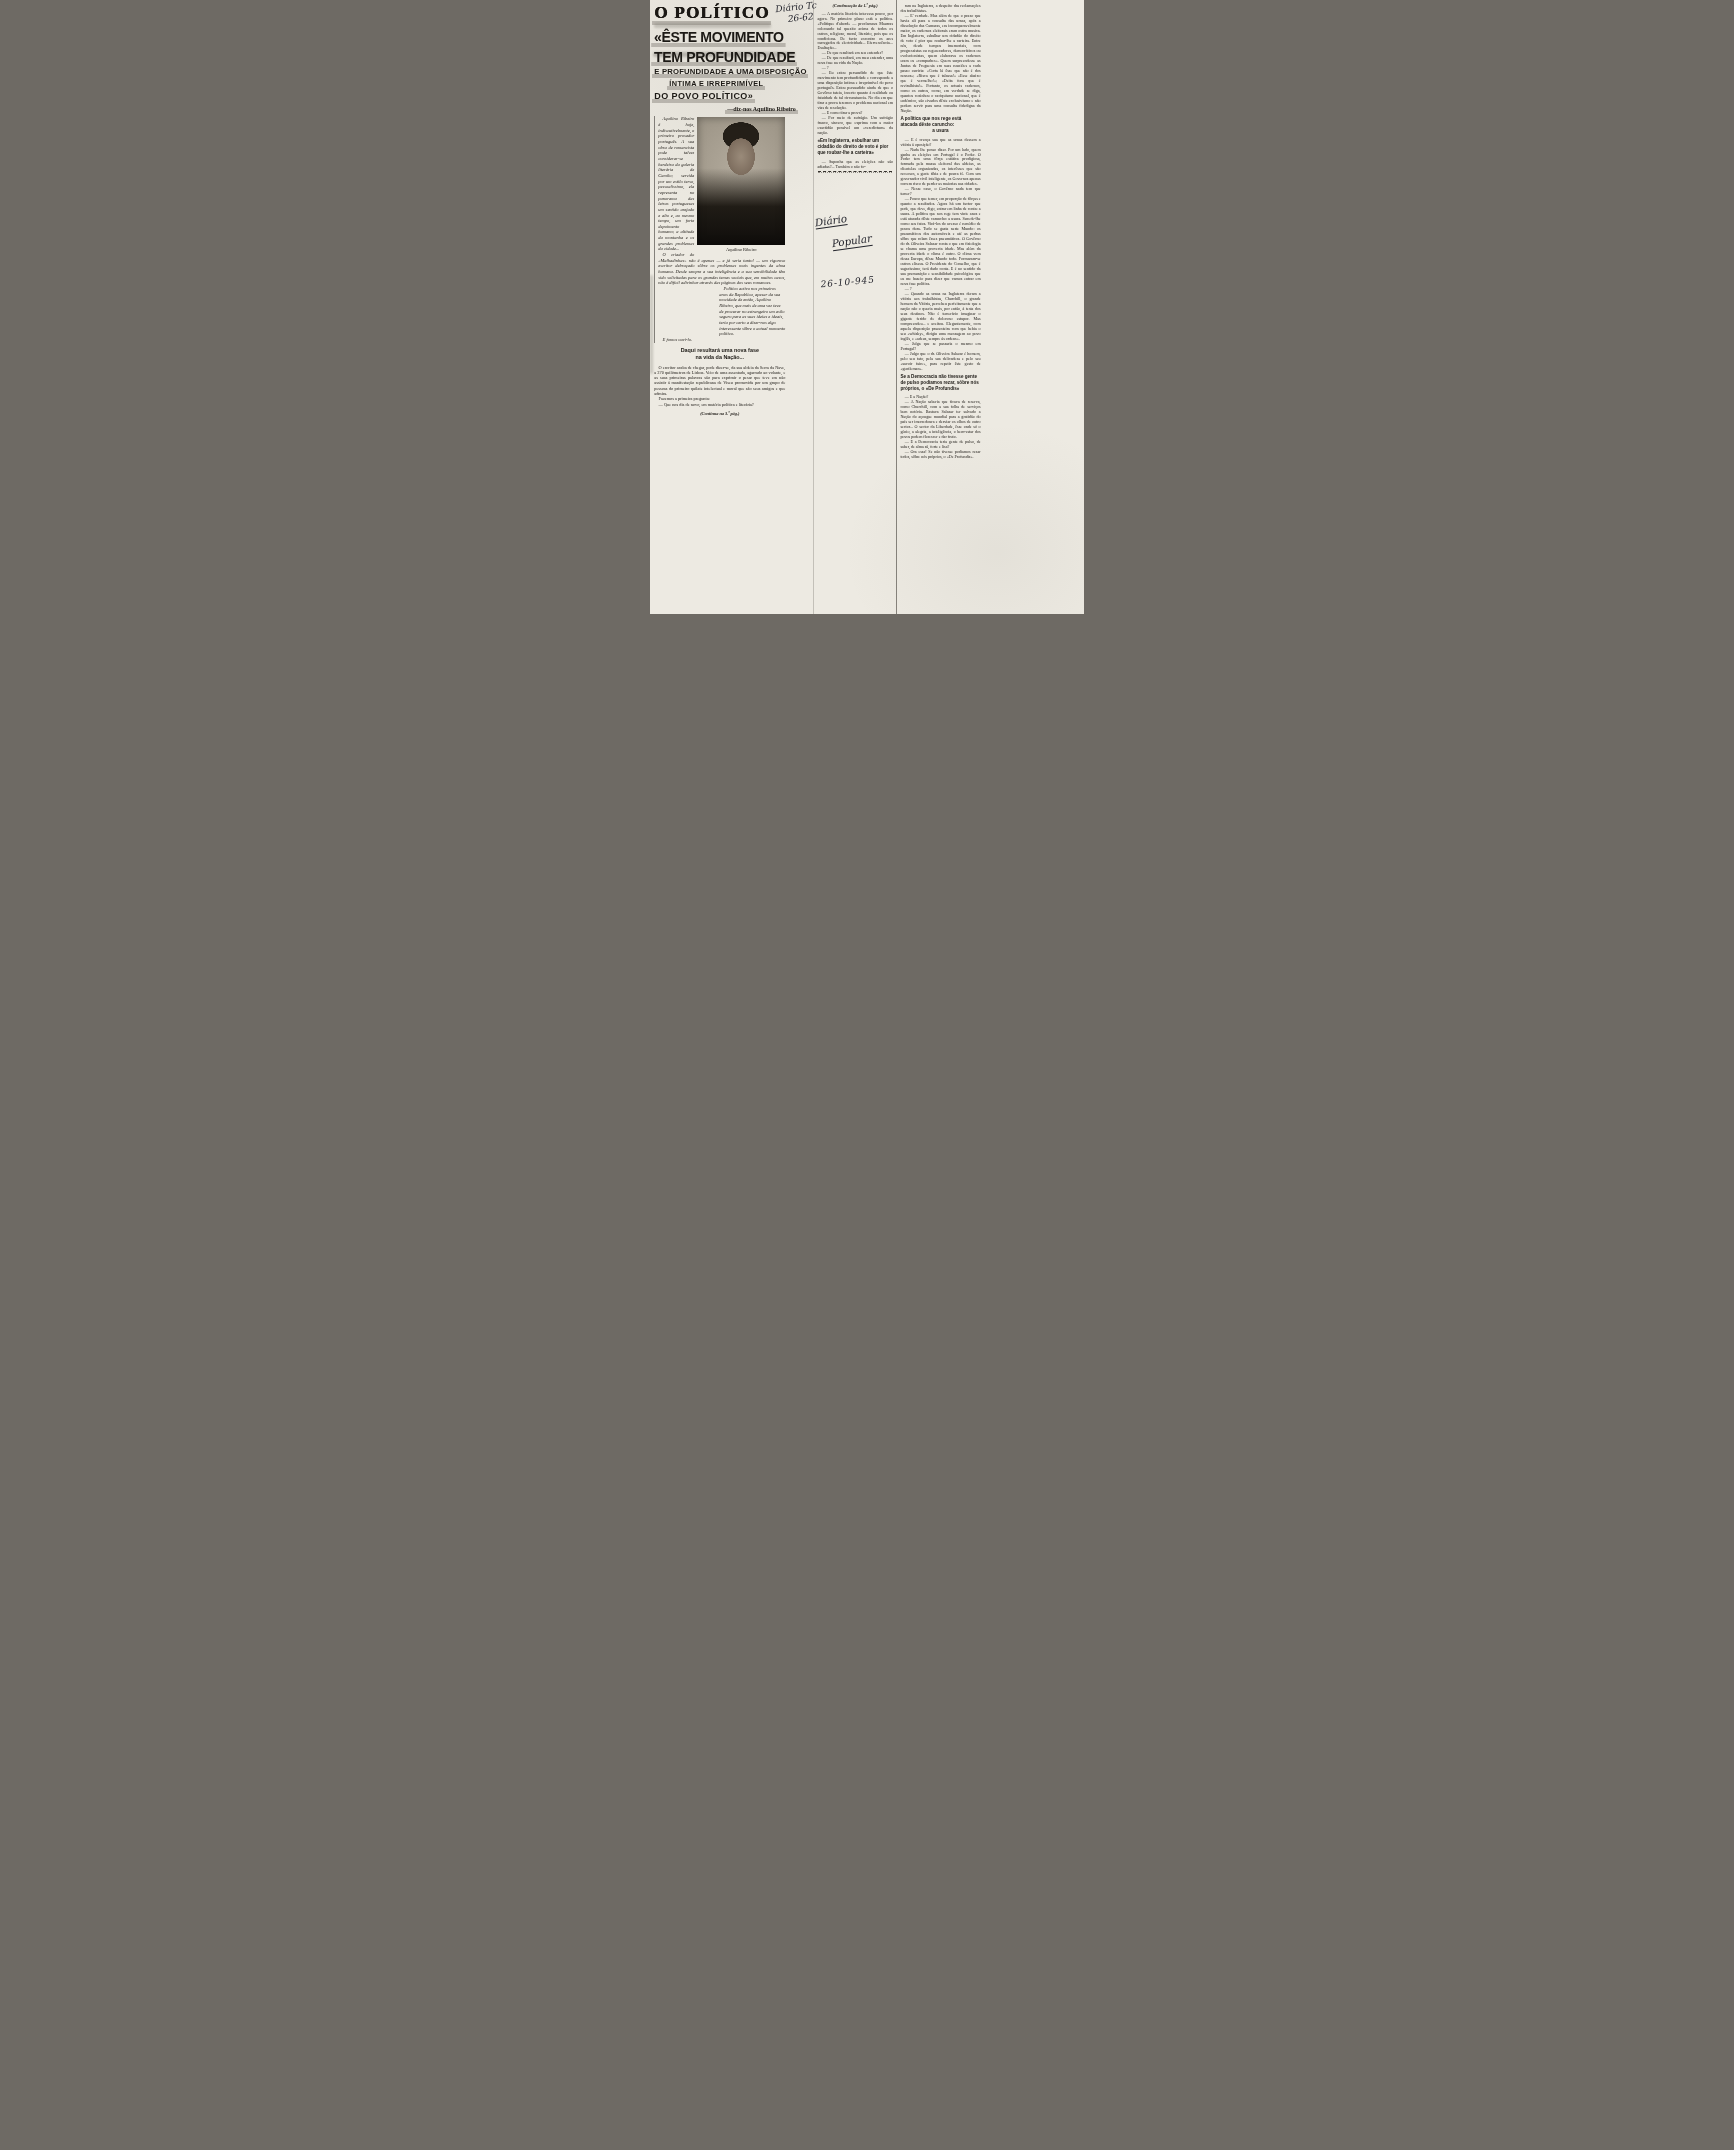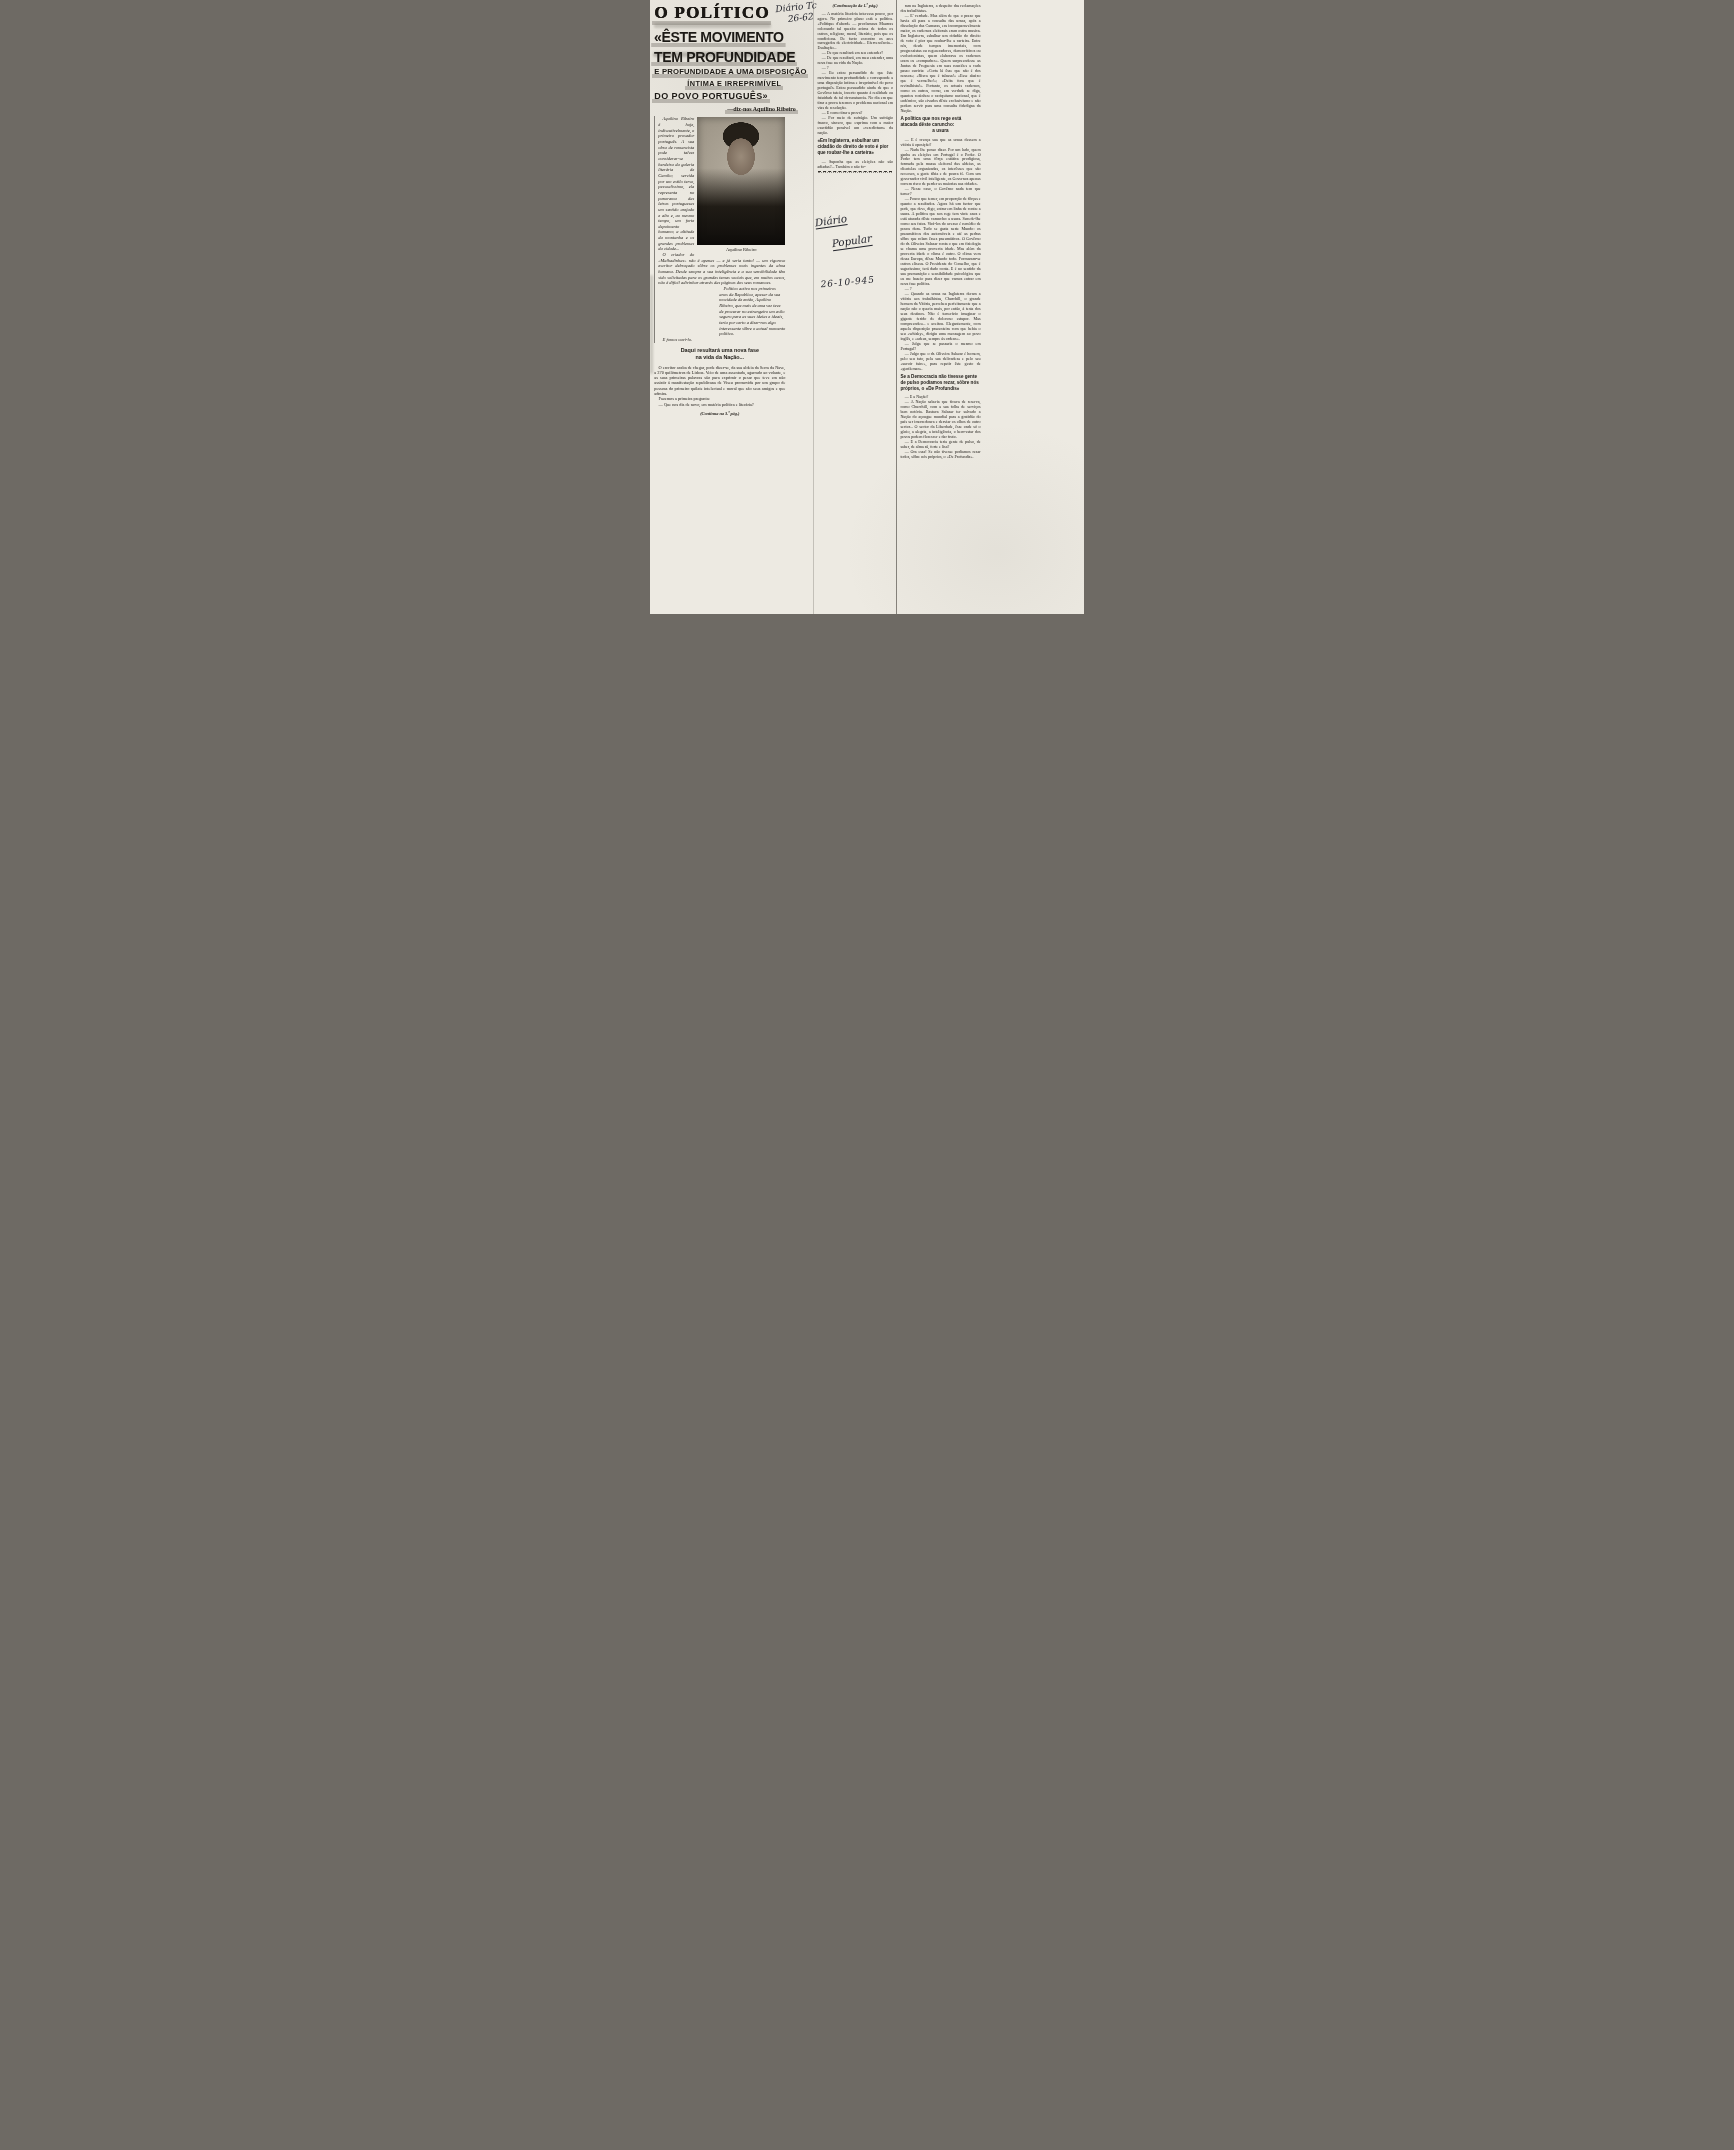--- a/index.html
+++ b/index.html
@@ -39,21 +39,21 @@
   .smear::after {
     content:""; position:absolute; left:-2.6px; right:-1.7px; bottom:-1.7px; height:3.9px;
     background:rgba(110,106,98,.38); filter:blur(0.6px); z-index:-1;
   }
   .hl-row { margin:1.3px 0 3.9px 0;text-decoration:underline; }
   .hl { font-family:"Liberation Sans", sans-serif; font-weight:bold; line-height:1.04; }
   .hl-big  { font-size:15px; letter-spacing:-0.4px; transform:scaleX(.94); transform-origin:left; }
   .hl-med  { font-size:7.7px; letter-spacing:0.2px; }
   .hl-med2 { font-size:7.3px; letter-spacing:0.4px; }
   .hl-med3 { font-size:9px; letter-spacing:0.4px; }
-  .hl-indent { margin-left:33px; }
+  .hl-indent { margin-left:15px; }
   .byline-row { text-align:right; padding-right:15.5px; margin:1.7px 0 4.3px 0; }
   .byline { font-weight:bold; font-size:6px; }
 
   
   .left-body { width:131px; }
   .intro { border-left:0.9px solid rgba(45,42,38,.55); padding-left:3px; font-style:italic; }
   .ip { font-size:4.5px; line-height:1.26; text-align:justify; text-indent:4.3px; }
   .ip-indent { margin-left:61px; text-align:left; }
   .photo-wrap { float:right; width:88px; margin:0.9px 0 1.7px 3px; }
   .photo {
@@ -111,21 +111,21 @@
     <div class="col-left">
 
       <div class="kicker-wrap">
         <span class="kicker smear">O POLÍTICO</span>
       </div>
 
       <div class="hl-row"><span class="hl hl-big smear">«ÊSTE MOVIMENTO</span></div>
       <div class="hl-row"><span class="hl hl-big smear">TEM PROFUNDIDADE</span></div>
       <div class="hl-row"><span class="hl hl-med smear">E PROFUNDIDADE A UMA DISPOSIÇÃO</span></div>
       <div class="hl-row hl-indent"><span class="hl hl-med2 smear">ÍNTIMA E IRREPRIMÍVEL</span></div>
-      <div class="hl-row"><span class="hl hl-med3 smear">DO POVO PORTUGUÊS»</span></div>
+      <div class="hl-row"><span class="hl hl-med3 smear">DO POVO POLÍTICO»</span></div>
 
       <div class="byline-row">
         <span class="byline smear">—diz-nos Aquilino Ribeiro</span>
       </div>
 
       <div class="left-body">
         <div class="intro">
           <div class="photo-wrap">
             <div class="photo"></div>
             <div class="caption">Aquilino Ribeiro</div>

